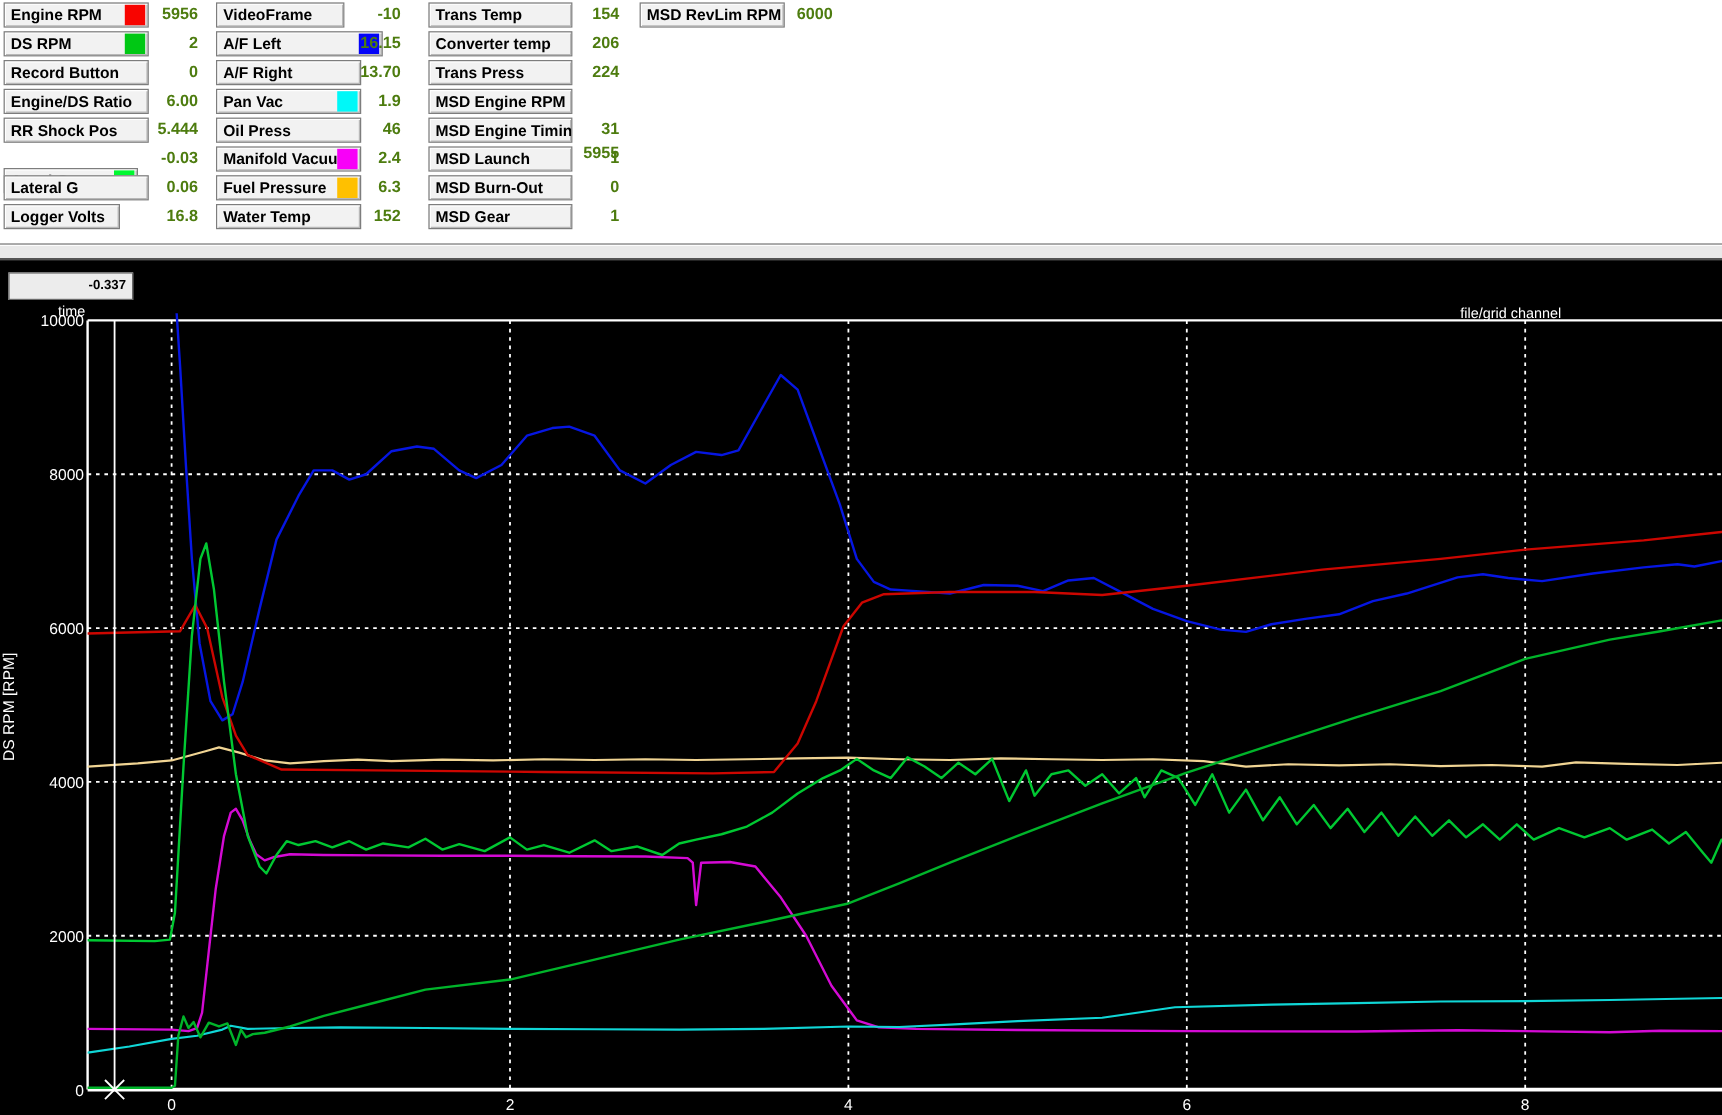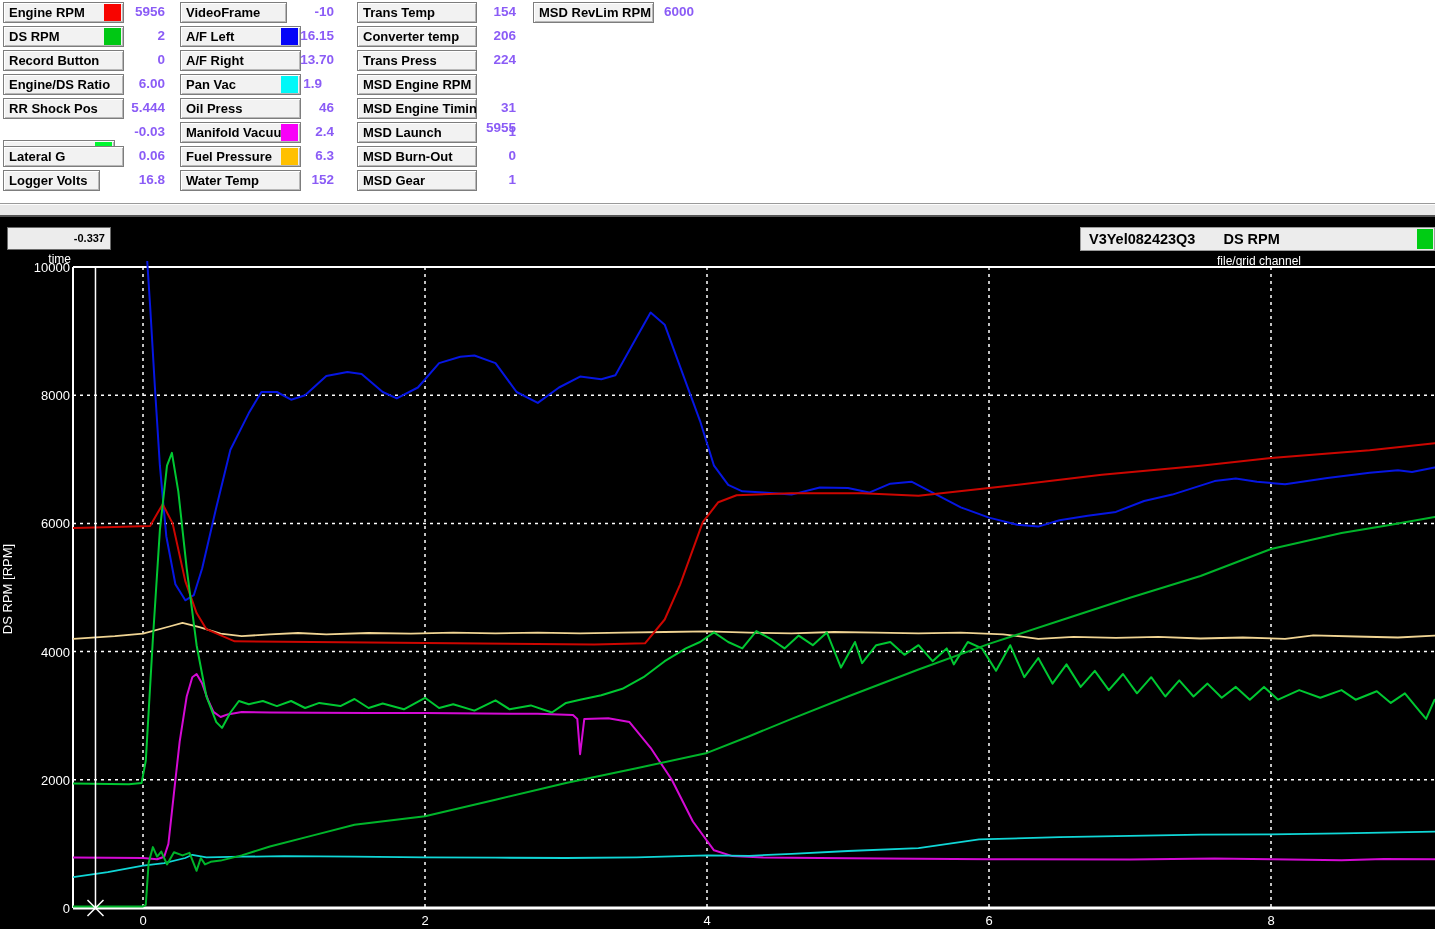--- a/index.html
+++ b/index.html
@@ -5,21 +5,21 @@
   html,body{margin:0;padding:0;background:#000;}
   #screen{position:relative;width:1435px;height:929px;overflow:hidden;
           font-family:"Liberation Sans","DejaVu Sans",sans-serif;background:#000;}
   
   #panel{position:absolute;left:0;top:0;width:1435px;height:203px;background:#ffffff;}
   .chan-btn{position:absolute;height:21px;background:#f2f2f2;border:1px solid #7d7d7d;
             box-shadow:inset 1px 1px 0 #ffffff, inset -1px -1px 0 #b8b8b8;
             box-sizing:border-box;overflow:hidden;white-space:nowrap;cursor:default;}
   .chan-btn .lbl{position:absolute;left:5px;top:2px;font-size:13px;font-weight:bold;color:#000;}
   .chan-btn .sw{position:absolute;right:2px;top:1px;width:17px;height:17px;}
-  .chan-val{position:absolute;height:21px;font-size:13.5px;font-weight:bold;color:#8b5cf6;
+  .chan-val{position:absolute;height:21px;font-size:13.5px;font-weight:bold;color:#4d7c0f;
             text-align:right;line-height:20px;}
   
   #splitter{position:absolute;left:0;top:203px;width:1435px;height:14px;background:#e9e9e9;
             border-top:1px solid #9a9a9a;border-bottom:2px solid #555;box-sizing:border-box;
             box-shadow:inset 0 1px 0 #fdfdfd;}
   
   #graph{position:absolute;left:0;top:217px;width:1435px;height:712px;background:#000;}
   #graph svg{position:absolute;left:0;top:0;}
   #cursor-box{position:absolute;left:7px;top:10px;width:104px;height:23px;background:#ececec;
               border:1px solid #6a6a6a;box-sizing:border-box;font-size:11px;font-weight:bold;
@@ -69,34 +69,34 @@
       </div>
       <div class="chan-val" style="left: 75px; top: 146px; width: 90px;">0.06</div>
       <div class="chan-btn" style="left: 3px; top: 170px; width: 97px;">
         <span class="lbl">Logger Volts</span>
       </div>
       <div class="chan-val" style="left: 75px; top: 170px; width: 90px;">16.8</div>
       <div class="chan-btn" style="left: 180px; top: 2px; width: 107px;">
         <span class="lbl">VideoFrame</span>
       </div>
       <div class="chan-val" style="left: 244px; top: 2px; width: 90px;">-10</div>
-      <div class="chan-btn" style="left: 180px; top: 26px; width: 121px; padding-left: 11px;">
+      <div class="chan-btn" style="left: 180px; top: 26px; width: 139px; padding-left: 11px;">
         <span class="lbl">A/F Left</span>
         <span class="sw" style="background: rgb(4, 4, 248);"></span>
       </div>
       <div class="chan-val" style="left: 244px; top: 26px; width: 90px;">16.15</div>
       <div class="chan-btn" style="left: 180px; top: 50px; width: 121px;">
         <span class="lbl">A/F Right</span>
       </div>
       <div class="chan-val" style="left: 244px; top: 50px; width: 90px;">13.70</div>
       <div class="chan-btn" style="left: 180px; top: 74px; width: 121px;">
         <span class="lbl">Pan Vac</span>
         <span class="sw" style="background: rgb(0, 248, 248);"></span>
       </div>
-      <div class="chan-val" style="left: 232px; top: 74px; width: 90px;">1.9</div>
+      <div class="chan-val" style="left: 244px; top: 74px; width: 90px;">1.9</div>
       <div class="chan-btn" style="left: 180px; top: 98px; width: 121px;">
         <span class="lbl">Oil Press</span>
       </div>
       <div class="chan-val" style="left: 244px; top: 98px; width: 90px;">46</div>
       <div class="chan-btn" style="left: 180px; top: 122px; width: 121px;">
         <span class="lbl">Manifold Vacuum</span>
         <span class="sw" style="background: rgb(248, 0, 248);"></span>
       </div>
       <div class="chan-val" style="left: 244px; top: 122px; width: 90px;">2.4</div>
       <div class="chan-btn" style="left: 180px; top: 146px; width: 121px;">
@@ -194,18 +194,14 @@
           <text x="425" y="708" class="svgtext">2</text>
           <text x="707" y="708" class="svgtext">4</text>
           <text x="989" y="708" class="svgtext">6</text>
           <text x="1271" y="708" class="svgtext">8</text>
         </g>
         <text x="71" y="46" fill="#fff" font-size="12px" text-anchor="end" class="svgtext">time</text>
         <text x="12" y="372" fill="#fff" font-size="13px" text-anchor="middle" class="svgtext" transform="rotate(-90 12 372)">DS RPM [RPM]</text>
         <text x="1259" y="48" fill="#fff" font-size="12px" text-anchor="middle" class="svgtext">file/grid channel</text>
       </svg>
     <div id="cursor-box">-0.337</div>
-    <div id="grid-header">
-      <span class="fname">V3Yel082423Q3</span><span class="chname">DS RPM</span>
-      <span class="sw" id="hdr-sw" style="background: rgb(0, 204, 20);"></span>
-    </div>
   </div>
 </div>
 
 </body></html>

